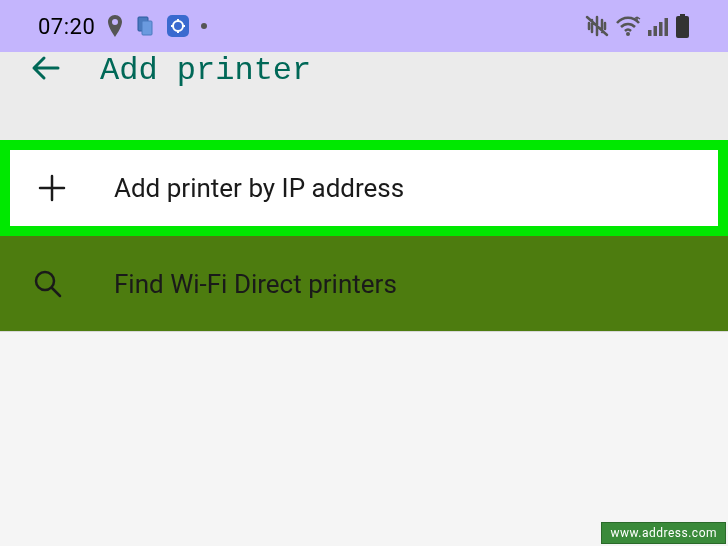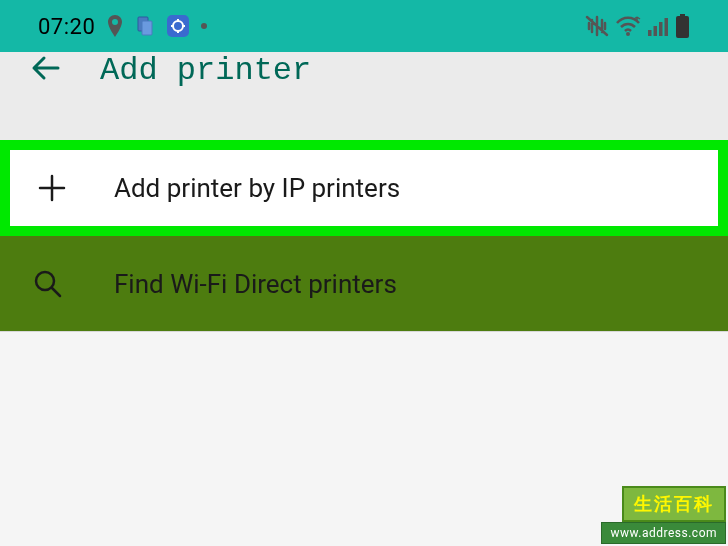--- a/index.html
+++ b/index.html
@@ -14,21 +14,21 @@
       font-family: Roboto, Arial, sans-serif;
       position: relative;
       overflow: hidden;
     }
     .status-bar {
       height: 52px;
       display: flex;
       align-items: center;
       justify-content: space-between;
       padding: 0 38px 0 38px;
-      background: #14b8a6;
+      background: #c4b5fd;
       gap: 24px;
     }
     .status-left {
       display: flex;
       align-items: center;
       gap: 12px;
     }
     .status-time {
       font-size: 22px;
       font-weight: 400;
@@ -184,29 +184,28 @@
   </span>
   <span class="header-title">Add printer</span>
 </div>
 
 <div class="list-item highlighted">
   <span class="list-icon">
     <svg width="30" height="30" viewBox="0 0 30 30">
       <path fill="none" stroke="#1a1a1a" stroke-width="2.5" stroke-linecap="round" d="M15 3v24M3 15h24"></path>
     </svg>
   </span>
-  <span class="list-label">Add printer by IP printers</span>
+  <span class="list-label">Add printer by IP address</span>
 </div>
 
 <div class="list-item">
   <span class="list-icon">
     <svg width="30" height="30" viewBox="0 0 30 30">
       <circle cx="12" cy="12" r="9" fill="none" stroke="#1a1a1a" stroke-width="2.5"></circle>
       <path d="M19 19l8 8" stroke="#1a1a1a" stroke-width="2.5" stroke-linecap="round"></path>
     </svg>
   </span>
   <span class="list-label">Find Wi-Fi Direct printers</span>
 </div>
 
 <div class="watermark">
-  <div class="watermark-top">生活百科</div>
   <div class="watermark-bottom">www.address.com</div>
 </div>
 
 </body></html>

